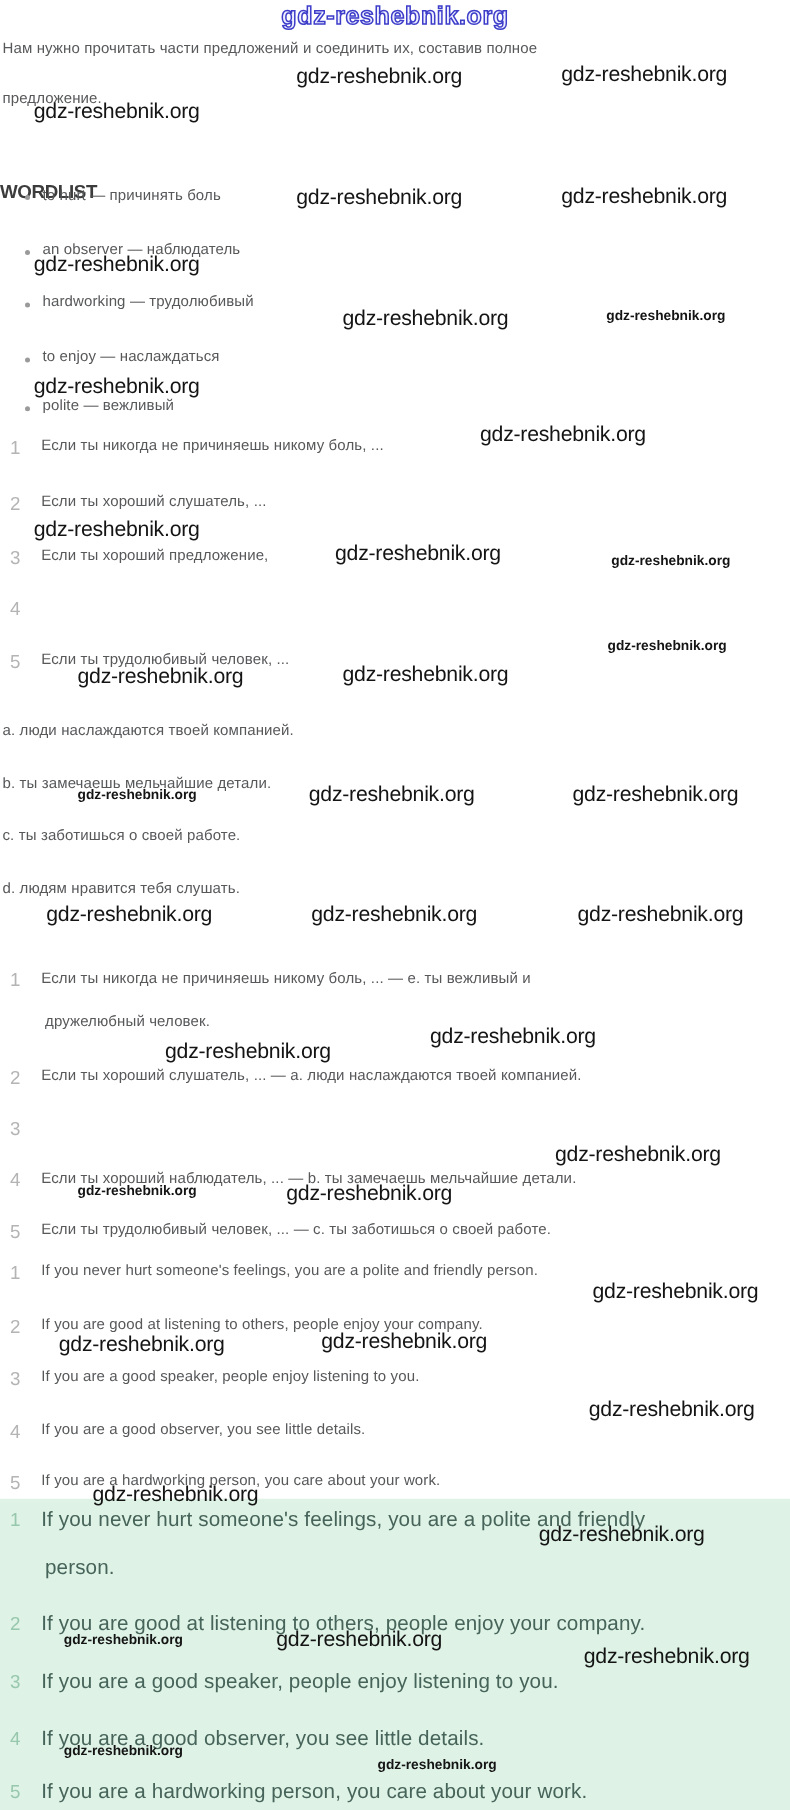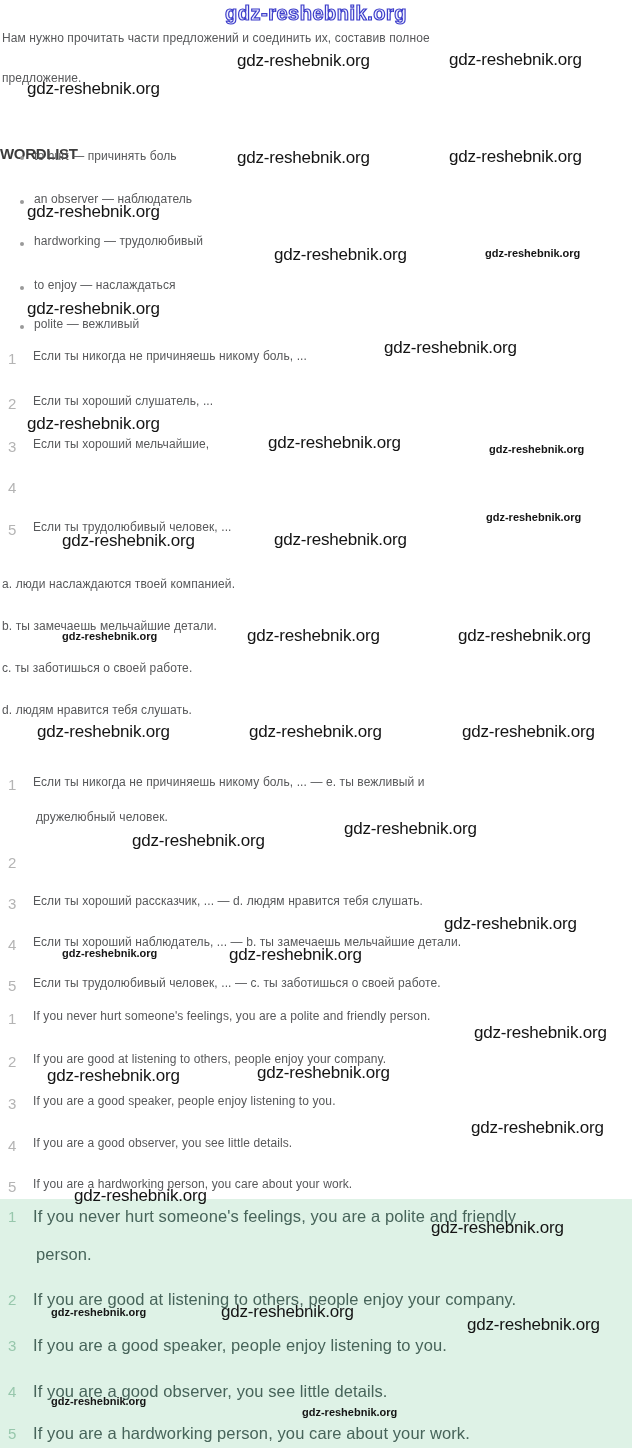--- a/index.html
+++ b/index.html
@@ -47,36 +47,36 @@
   <span class="dot" style="left:20px;top:286px"></span>
   <div class="abs txt" style="left:34px;top:278px">to enjoy — наслаждаться</div>
   <span class="dot" style="left:20px;top:325px"></span>
   <div class="abs txt" style="left:34px;top:317px">polite — вежливый</div>
 
   <div class="abs num" style="left:8px;top:350px">1</div>
   <div class="abs txt" style="left:33px;top:349px">Если ты никогда не причиняешь никому боль, ...</div>
   <div class="abs num" style="left:8px;top:395px">2</div>
   <div class="abs txt" style="left:33px;top:394px">Если ты хороший слушатель, ...</div>
   <div class="abs num" style="left:8px;top:438px">3</div>
-  <div class="abs txt" style="left:33px;top:437px">Если ты хороший мельчайшие,</div>
+  <div class="abs txt" style="left:33px;top:437px">Если ты хороший предложение,</div>
   <div class="abs num" style="left:8px;top:479px">4</div>
   <div class="abs num" style="left:8px;top:521px">5</div>
   <div class="abs txt" style="left:33px;top:520px">Если ты трудолюбивый человек, ...</div>
 
   <div class="abs txt" style="left:2px;top:577px">a. люди наслаждаются твоей компанией.</div>
   <div class="abs txt" style="left:2px;top:661px">c. ты заботишься о своей работе.</div>
   <div class="abs txt" style="left:2px;top:619px">b. ты замечаешь мельчайшие детали.</div>
   <div class="abs txt" style="left:2px;top:703px">d. людям нравится тебя слушать.</div>
 
   <div class="abs num" style="left:8px;top:776px">1</div>
   <div class="abs txt" style="left:33px;top:775px">Если ты никогда не причиняешь никому боль, ... — e. ты вежливый и</div>
   <div class="abs txt" style="left:36px;top:810px">дружелюбный человек.</div>
   <div class="abs num" style="left:8px;top:854px">2</div>
+  <div class="abs txt" style="left:33px;top:853px">Если ты хороший слушатель, ... — a. люди наслаждаются твоей компанией.</div>
   <div class="abs num" style="left:8px;top:895px">3</div>
-  <div class="abs txt" style="left:33px;top:894px">Если ты хороший рассказчик, ... — d. людям нравится тебя слушать.</div>
   <div class="abs num" style="left:8px;top:936px">4</div>
   <div class="abs txt" style="left:33px;top:935px">Если ты хороший наблюдатель, ... — b. ты замечаешь мельчайшие детали.</div>
   <div class="abs num" style="left:8px;top:977px">5</div>
   <div class="abs txt" style="left:33px;top:976px">Если ты трудолюбивый человек, ... — c. ты заботишься о своей работе.</div>
 
   <div class="abs num" style="left:8px;top:1010px">1</div>
   <div class="abs txt" style="left:33px;top:1009px">If you never hurt someone's feelings, you are a polite and friendly person.</div>
   <div class="abs num" style="left:8px;top:1053px">2</div>
   <div class="abs txt" style="left:33px;top:1052px">If you are good at listening to others, people enjoy your company.</div>
   <div class="abs num" style="left:8px;top:1095px">3</div>

